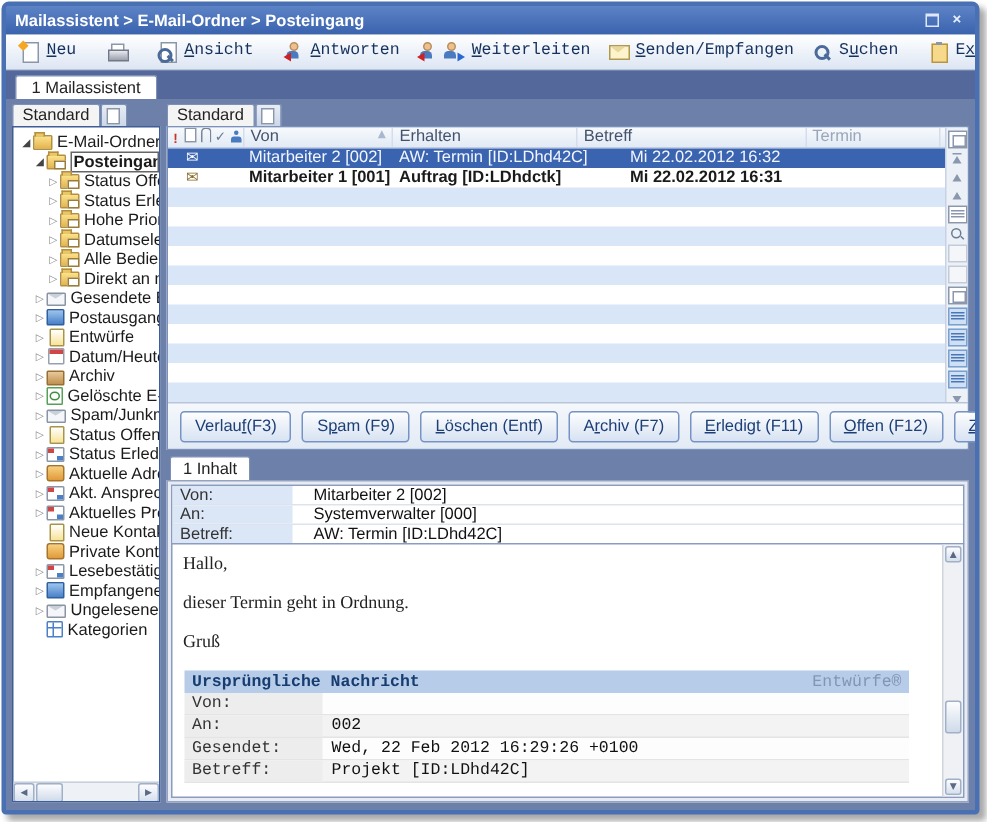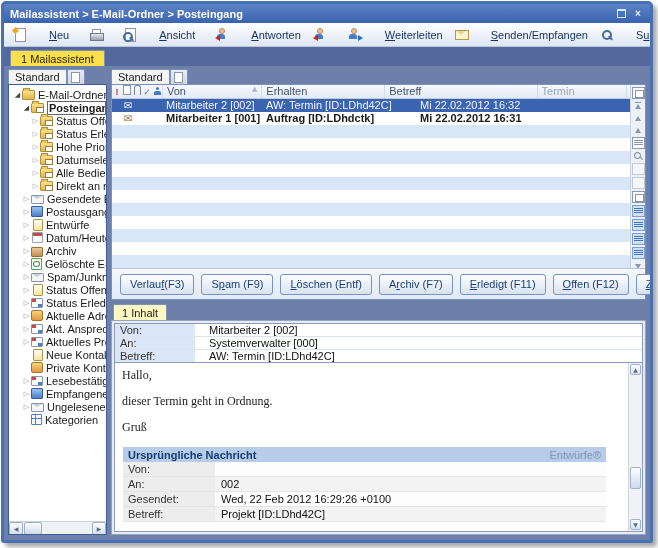--- a/index.html
+++ b/index.html
@@ -13,41 +13,41 @@
             padding:0 6px;color:#fff;font-weight:bold;}
   .titlebar .title{flex:1;white-space:nowrap;overflow:hidden;}
   .winbtns{display:flex;gap:5px;align-items:center;}
   .wbtn{width:12px;height:11px;display:flex;align-items:center;justify-content:center;
         color:#e8eefc;font-size:10px;font-weight:bold;cursor:default;}
   .wbtn.restore{position:relative;}
   .wbtn.restore::before{content:"";width:7px;height:6px;border:1px solid #dfe8fa;border-top-width:2px;}
   
   .toolbar{height:23px;background:linear-gradient(#ffffff,#dde6f3);border-bottom:1px solid #b9c6da;
            display:flex;align-items:center;padding:0 4px;gap:2px;}
-  .tbitem{display:flex;align-items:flex-end;gap:22px;padding:2px 5px;border-radius:2px;color:#15315e;white-space:nowrap;}
+  .tbitem{display:flex;align-items:flex-start;gap:4px;padding:2px 5px;border-radius:2px;color:#15315e;white-space:nowrap;font-family:Liberation Mono, monospace;}
   .tbitem u{text-decoration:underline;}
   .tbsep{width:1px;height:16px;background:#aab8cf;margin:0 3px;}
   .tbi{display:inline-block;position:relative;width:14px;height:13px;flex:none;}
   .tbi-page{position:absolute;left:2px;top:0;width:9px;height:12px;background:#fff;border:1px solid #8b97a8;}
   .tbi-spark{position:absolute;left:0;top:0;width:5px;height:5px;background:#f5a623;transform:rotate(45deg);}
   .tbi-print-body{position:absolute;left:1px;top:5px;width:12px;height:6px;background:linear-gradient(#e8e8ee,#9aa0ad);border:1px solid #70788a;}
   .tbi-print-paper{position:absolute;left:3px;top:1px;width:7px;height:5px;background:#fff;border:1px solid #8b97a8;}
   .tbi-mag{position:absolute;width:6px;height:6px;border:2px solid #4a6a9a;border-radius:50%;left:1px;top:1px;}
   .tbi-mag-h{position:absolute;width:5px;height:2px;background:#4a6a9a;left:7px;top:8px;transform:rotate(45deg);}
   .tbi-head{position:absolute;width:4px;height:4px;border-radius:50%;background:#eec08e;border:1px solid #b98f5e;left:4px;top:0;}
   .tbi-body{position:absolute;width:8px;height:5px;border-radius:3px 3px 0 0;background:#4a7ac0;left:2px;top:6px;}
   .tbi-arr-red{position:absolute;left:0;top:7px;width:0;height:0;border-top:3px solid transparent;border-bottom:3px solid transparent;border-right:5px solid #cc2222;}
   .tbi-arr-blue{position:absolute;right:0;top:7px;width:0;height:0;border-top:3px solid transparent;border-bottom:3px solid transparent;border-left:5px solid #2a6ad0;}
   .tbi-env{position:absolute;left:0;top:2px;width:12px;height:8px;background:#fdf3cd;border:1px solid #b09a50;}
   .tbi-env::before{content:"";position:absolute;left:0;top:0;width:0;height:0;border-left:5px solid transparent;border-right:5px solid transparent;border-top:4px solid #e8d79a;}
   .tbi-clip{position:absolute;left:2px;top:1px;width:9px;height:11px;background:#f7d98c;border:1px solid #b8963f;}
   .tbi-clip::before{content:"";position:absolute;left:2px;top:-2px;width:4px;height:2px;background:#8b97a8;}
   
   .tabstrip{height:20px;background:#55689b;display:flex;align-items:flex-end;padding-left:6px;}
-  .mtab{height:16px;background:#fde047;border:1px solid #7e90b4;border-bottom:none;border-radius:2px 2px 0 0;
+  .mtab{height:16px;background:#ffffff;border:1px solid #7e90b4;border-bottom:none;border-radius:2px 2px 0 0;
         padding:0 10px;display:flex;align-items:center;color:#222;}
   
   .main{position:absolute;left:0;top:62px;right:0;bottom:0;background:#6d80a9;}
   
   .lpanel{position:absolute;left:4px;top:2px;width:99px;bottom:5px;}
   .ptabs{display:flex;align-items:flex-end;height:16px;}
   .ptab{height:14px;background:#f4f4f4;border:1px solid #7e90b4;border-bottom:none;border-radius:2px 2px 0 0;
         padding:0 6px;display:flex;align-items:center;color:#222;}
   .ptab.icon{background:linear-gradient(#e7edf6,#ccd7e8);width:16px;padding:0;justify-content:center;}
   .pageglyph{width:7px;height:9px;background:#fff;border:1px solid #8b97a8;display:inline-block;}
@@ -129,32 +129,32 @@
   .si-view{border:1px solid #7aa0d0;background:#cfe0f5;}
   .si-view::before{content:"";position:absolute;left:1px;top:2px;right:1px;height:1px;background:#4a76b8;box-shadow:0 2px 0 #4a76b8,0 4px 0 #4a76b8;}
   
   .actionbar{position:absolute;left:0;right:0;bottom:0;height:30px;border-top:1px solid #b8c4d8;
              background:linear-gradient(#f5f8fc,#e2eaf5);display:flex;align-items:center;gap:7px;padding-left:8px;}
   .abtn{height:19px;padding:0 9px;border:1px solid #7693c4;border-radius:3px;background:linear-gradient(#fdfefe,#d7e2f2);
         color:#1c3f77;display:flex;align-items:center;white-space:nowrap;}
   .abtn u{text-decoration:underline;}
   
   .ctabrow{position:absolute;left:2px;top:236px;height:16px;display:flex;align-items:flex-end;}
-  .ctab{height:15px;background:#fef9c3;border:1px solid #7e90b4;border-bottom:none;border-radius:2px 2px 0 0;
+  .ctab{height:15px;background:#ffffff;border:1px solid #7e90b4;border-bottom:none;border-radius:2px 2px 0 0;
         padding:0 8px;display:flex;align-items:center;color:#222;}
   .cframe{position:absolute;left:0;top:252px;right:0;bottom:0;background:#e8ecf2;border:1px solid #93a3c2;padding:2px;box-sizing:border-box;}
   .cheaders{background:#fff;border:1px solid #8a9cc0;margin-bottom:3px;}
   .chrow{height:12px;display:flex;border-bottom:1px solid #dde3ec;align-items:center;}
   .chrow:last-child{border-bottom:none;}
   .chlabel{width:80px;flex:none;background:#dbe7f6;height:100%;display:flex;align-items:center;padding-left:5px;box-sizing:border-box;color:#333;}
   .chvalue{padding-left:14px;color:#111;}
   .cbody{position:absolute;left:2px;right:2px;top:41px;bottom:2px;background:#fff;border:1px solid #8a9cc0;overflow:hidden;}
   .bodytext{font-family:"Liberation Serif","DejaVu Serif",serif;font-size:12px;color:#222;padding:6px 0 0 7px;}
   .bodytext p{margin:0 0 13px 0;line-height:13px;}
-  .quote{margin:10px 36px 0 8px;}
+  .quote{margin:10px 36px 0 8px;font-family:Liberation Mono, monospace;}
   .qhead{height:15px;background:#b6cce8;display:flex;align-items:center;padding:0 5px;}
   .qtitle{font-weight:bold;color:#173c70;flex:1;}
   .qbrand{color:#8296b4;}
   .qrow{height:14px;display:flex;align-items:center;border-bottom:1px solid #e4e4e4;background:#fdfdfd;}
   .qrow.alt{background:#f3f3f3;}
   .qlabel{width:92px;flex:none;background:#ededed;height:100%;display:flex;align-items:center;padding-left:5px;box-sizing:border-box;color:#333;}
   .qvalue{padding-left:6px;color:#111;white-space:nowrap;overflow:hidden;}
   .qvalue.link{color:#3a56b4;text-decoration:underline;}
   
   .vscroll{position:absolute;right:0;top:0;bottom:0;width:13px;background:#f0f1f4;border-left:1px solid #d0d4dc;}

